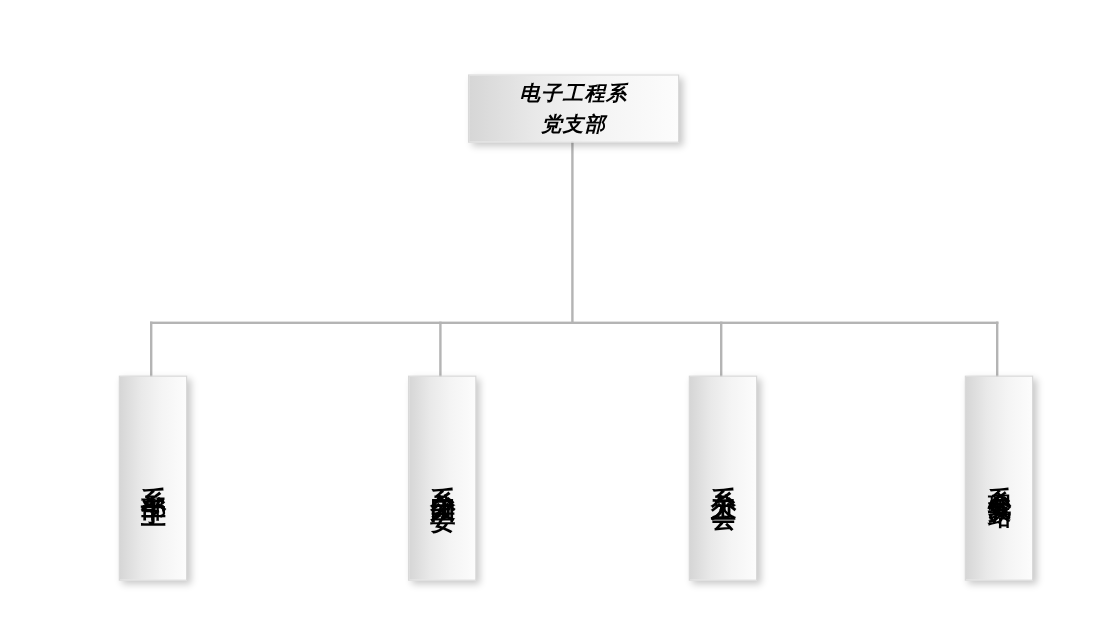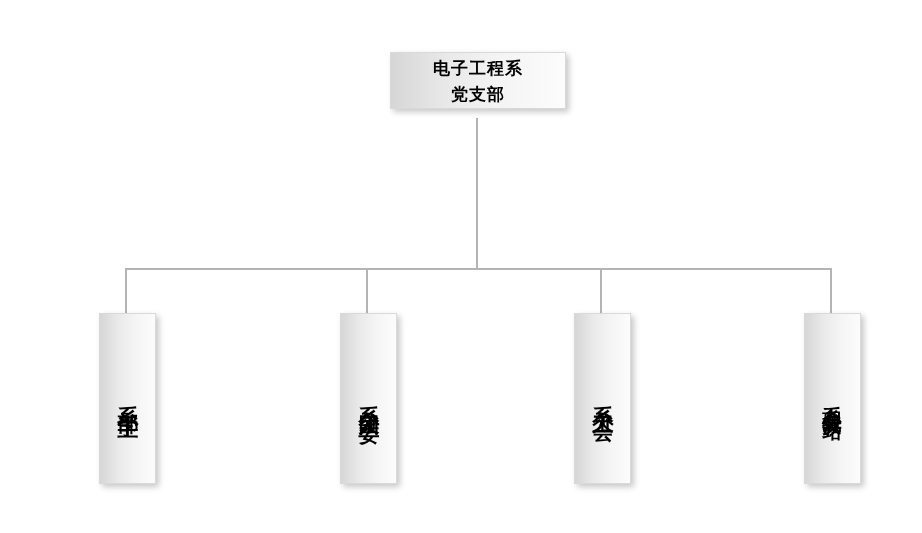--- a/index.html
+++ b/index.html
@@ -53,23 +53,24 @@
     border: 1px solid #d9d9d9;
     background: linear-gradient(to right, #d6d6d6 0%, #e9e9e9 32%, #f4f4f4 62%, #fcfcfc 100%);
     box-shadow: 3px 3px 6px rgba(0,0,0,0.22);
     display: flex;
     align-items: center;
     justify-content: center;
   }
 
   .node-root {
     left: 390px;
-    top: 52px;
+    top: 62px;
     width: 176px;
     height: 57px;
+    font-style: italic;
   }
   .node-root .node-label {
     font-size: 17px;
     font-weight: bold;
     color: #000000;
     line-height: 26px;
     text-align: center;
     letter-spacing: 1px;
     white-space: pre-line;
   }

